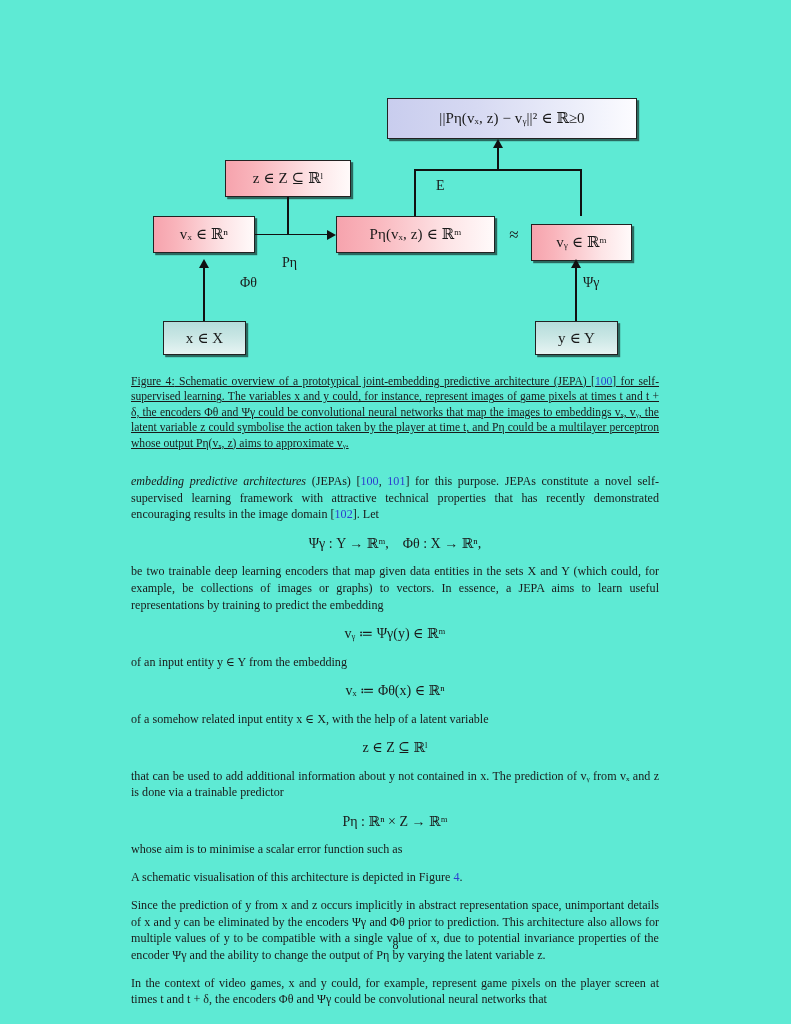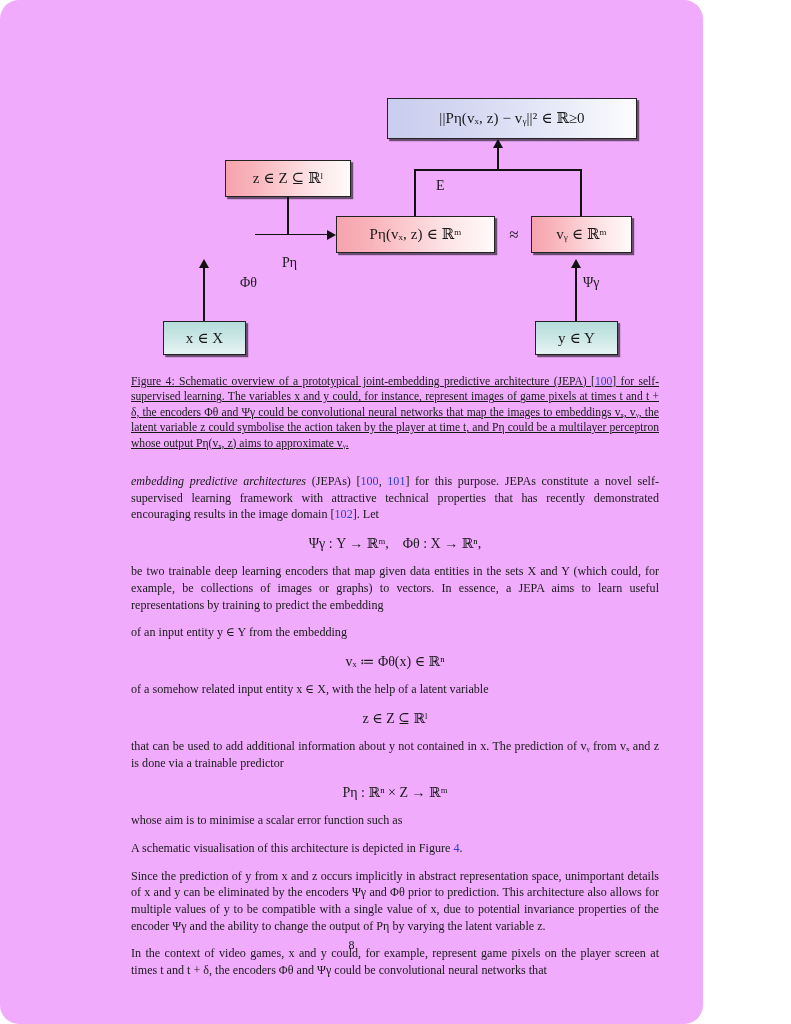--- a/index.html
+++ b/index.html
@@ -11,24 +11,23 @@
     width: 791px;
     height: 1024px;
     position: relative;
     font-family: "Liberation Serif", "DejaVu Serif", serif;
     color: #1a1a1a;
     overflow: hidden;
   }
   .page {
     position: absolute;
     left: 0; top: 0;
-    width: 703px;
+    width: 791px;
     height: 1024px;
-    background: #f0abfc;
-    border-radius: 19px;
+    background: #5eead4;
   }
   .content {
     position: absolute;
     left: 131px;
     top: 0;
     width: 528px;
   }
 
   
   .figure {
@@ -57,21 +56,21 @@
   }
   .teal {
     background: linear-gradient(to bottom, #b5dcdb 0%, #c8e6e4 45%, #e7f4f3 100%);
   }
 
   
   #box-error  { left: 256px; top: 6px;   width: 250px; height: 41px; }
   #box-z      { left: 94px;  top: 68px;  width: 126px; height: 37px; }
   #box-vx     { left: 22px;  top: 124px; width: 102px; height: 37px; }
   #box-pred   { left: 205px; top: 124px; width: 159px; height: 37px; }
-  #box-vy     { left: 400px; top: 124px; width: 101px; height: 37px; }
+  #box-vy     { left: 400px; top: 132px; width: 101px; height: 37px; }
   #box-x      { left: 32px;  top: 229px; width: 83px;  height: 34px; }
   #box-y      { left: 404px; top: 229px; width: 83px;  height: 34px; }
 
   .approx {
     position: absolute;
     left: 368px; top: 126px;
     width: 30px; height: 33px;
     display: flex; align-items: center; justify-content: center;
     font-size: 17px;
   }
@@ -140,20 +139,21 @@
 
 <div class="page">
   <div class="content">
 
     <div class="figure">
 
       <div class="fbox blue" id="box-error">||Pη(vₓ, z) − vᵧ||² ∈ ℝ≥0</div>
 
       <div class="fbox pink" id="box-z">z ∈ Z ⊆ ℝˡ</div>
 
+      <div class="fbox pink" id="box-vx">vₓ ∈ ℝⁿ</div>
 
       <div class="fbox pink" id="box-pred">Pη(vₓ, z) ∈ ℝᵐ</div>
 
       <div class="fbox pink" id="box-vy">vᵧ ∈ ℝᵐ</div>
 
       <div class="fbox teal" id="box-x">x ∈ X</div>
 
       <div class="fbox teal" id="box-y">y ∈ Y</div>
 
       <div class="approx">≈</div>
@@ -185,20 +185,21 @@
     <div class="caption"><span>Figure 4:</span><span> Schematic overview of a prototypical joint-embedding predictive architecture (JEPA) [</span><span class="cite">100</span><span>] for self-supervised learning. The variables x and y could, for instance, represent images of game pixels at times t and t + δ, the encoders Φθ and Ψγ could be convolutional neural networks that map the images to embeddings vₓ, vᵧ, the latent variable z could symbolise the action taken by the player at time t, and Pη could be a multilayer perceptron whose output Pη(vₓ, z) aims to approximate vᵧ.</span></div>
 
     <div class="bodytext">
 
       <p class="para"><span class="it">embedding predictive architectures</span><span> (JEPAs) [</span><span class="cite">100</span><span>, </span><span class="cite">101</span><span>] for this purpose. JEPAs constitute a novel self-supervised learning framework with attractive technical properties that has recently demonstrated encouraging results in the image domain [</span><span class="cite">102</span><span>]. Let</span></p>
 
       <div class="eq">Ψγ : Y → ℝᵐ, Φθ : X → ℝⁿ,</div>
 
       <p class="para">be two trainable deep learning encoders that map given data entities in the sets X and Y (which could, for example, be collections of images or graphs) to vectors. In essence, a JEPA aims to learn useful representations by training to predict the embedding</p>
 
+      <div class="eq">vᵧ ≔ Ψγ(y) ∈ ℝᵐ</div>
 
       <p class="para">of an input entity y ∈ Y from the embedding</p>
 
       <div class="eq">vₓ ≔ Φθ(x) ∈ ℝⁿ</div>
 
       <p class="para">of a somehow related input entity x ∈ X, with the help of a latent variable</p>
 
       <div class="eq">z ∈ Z ⊆ ℝˡ</div>
 
       <p class="para">that can be used to add additional information about y not contained in x. The prediction of vᵧ from vₓ and z is done via a trainable predictor</p>

